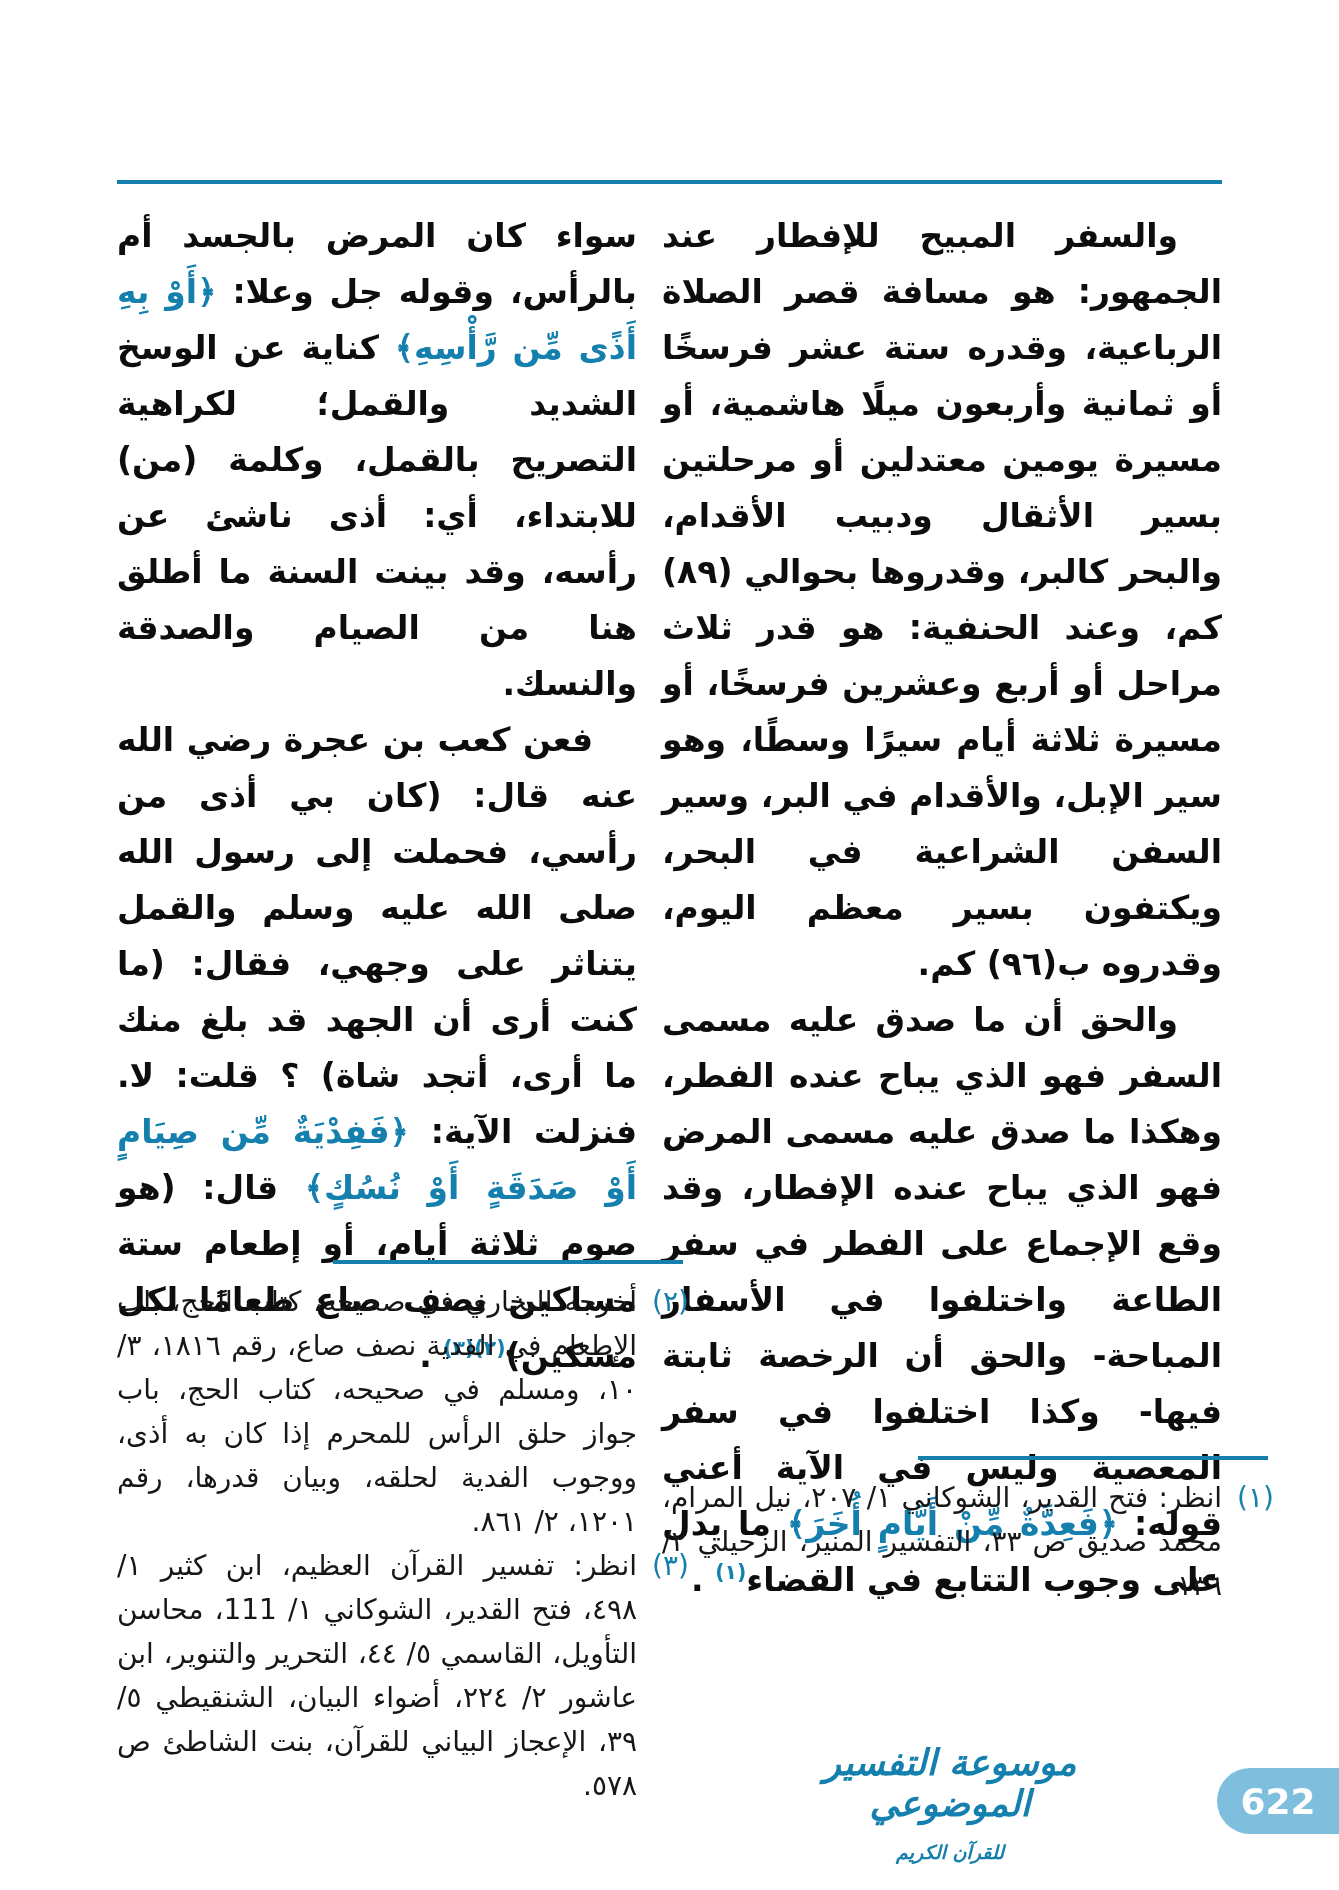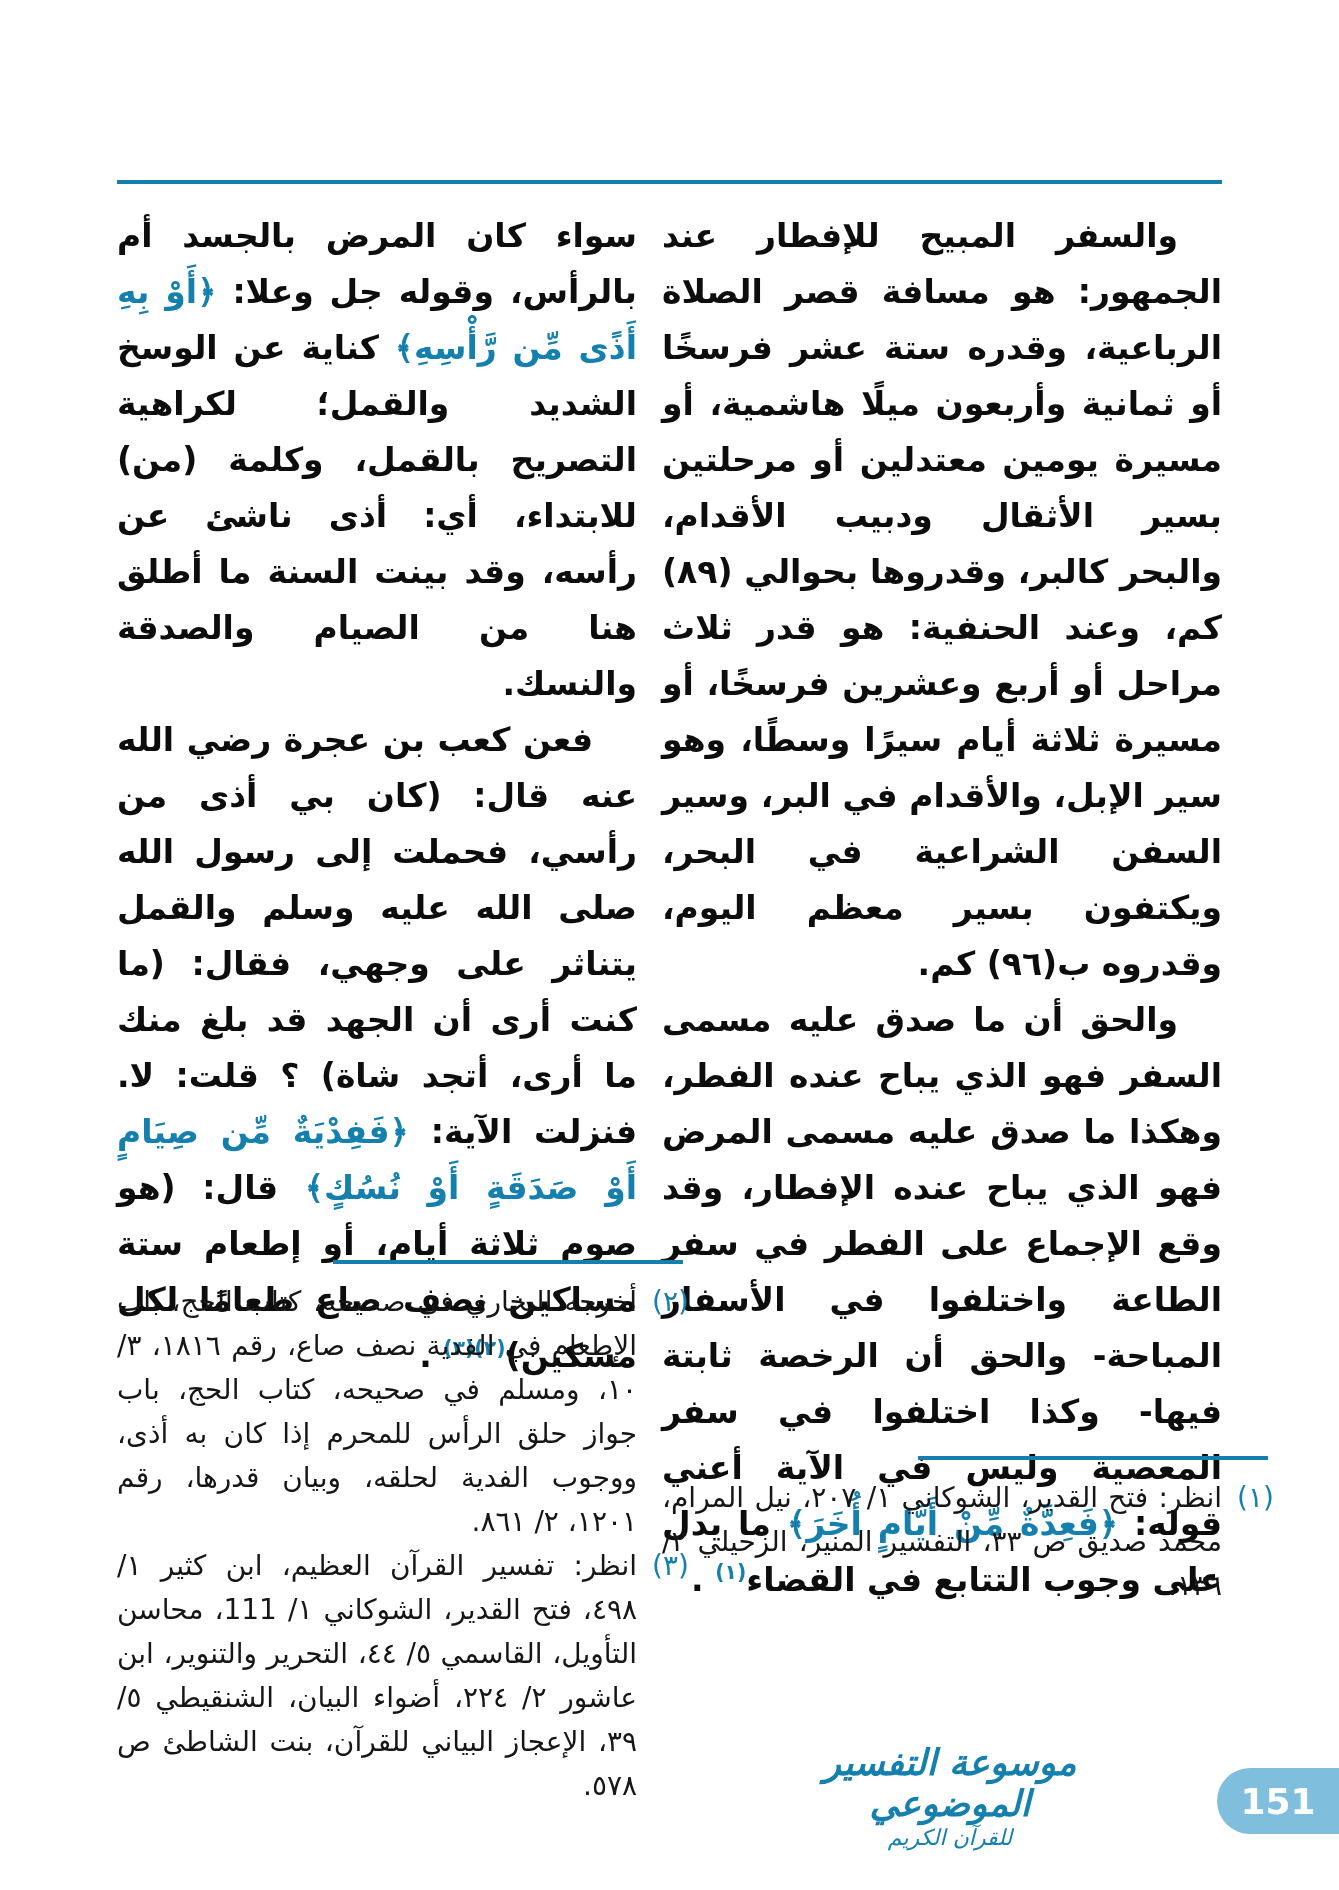--- a/index.html
+++ b/index.html
@@ -51,21 +51,21 @@
   }
   .fn-item { position:relative; margin:0; }
   .fn-marker { position:absolute; right:-52px; top:0; color:var(--teal); }
 
   
   .logo {
     position:absolute; top:1742px; left:770px; width:360px;
     text-align:center; color:var(--teal); line-height:1.15;
   }
   .logo-line1 { font-size:36px; font-weight:bold; font-style:italic; }
-  .logo-line2 { font-size:22px; font-weight:normal; font-style:italic; margin-top:0; }
+  .logo-line2 { font-size:19px; font-weight:bold; font-style:italic; margin-top:17px; }
   .page-badge {
     position:absolute; top:1768px; right:0; width:122px; height:66px;
     background:var(--badge); border-radius:36px 0 0 36px;
     color:#ffffff; font-size:36px; font-weight:bold;
     display:flex; align-items:center; justify-content:center;
   }
 </style>
 </head>
 <body>
 
@@ -104,16 +104,16 @@
     </div>
 
   </div>
 
   <div class="logo">
     <div class="logo-line1">موسوعة التفسير الموضوعي</div>
     <div class="logo-line2">للقرآن الكريم</div>
   </div>
 
   <div class="page-badge">
-    <span>151</span>
+    <span>622</span>
   </div>
 
 </div>
 
 </body></html>

